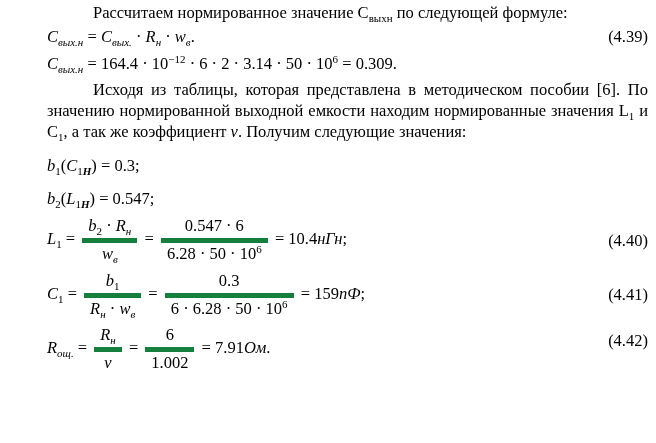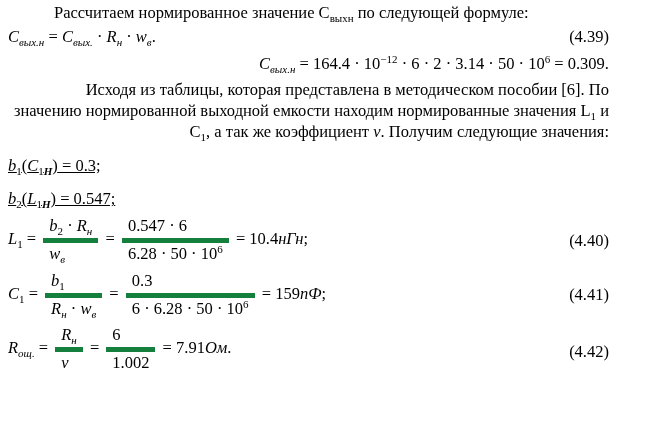--- a/index.html
+++ b/index.html
@@ -1,40 +1,40 @@
 <!DOCTYPE html>
 <html><head>
 <meta charset="utf-8">
 <style>
   html,body { margin:0; padding:0; background:#fff; }
   .page {
     width:609px; height:443px; box-sizing:border-box;
     background:#ffffff; color:#000000;
     font-family:"Liberation Serif", serif;
     font-size:16.5px; line-height:1.26;
-    padding:3px 0 0 8px; overflow:hidden;
+    padding:3px 0 0 8px; overflow:hidden;margin-left:39px;
   }
   p { margin:0; }
   .indent { text-indent:46px; }
   .just { text-align:justify; }
   .it { font-style:italic; }
   .bi { font-style:italic; font-weight:bold; }
   sub { font-size:11px; line-height:0; }
   sup { font-size:11px; line-height:0; }
   .formula-row { position:relative; margin:3px 0; }
   .center-math { padding-right:40px; }
   .eqnum { position:absolute; right:0; top:50%; transform:translateY(-50%); white-space:nowrap;text-align:right; }
-  .eqnum-high { position:absolute; right:0; top:17px; white-space:nowrap; }
+  .eqnum-high { position:absolute; right:0; top:6px; white-space:nowrap; }
   .mathline { margin:0; }
-  .calc { margin-top:6px;text-align:right; }
-  .bline { margin-top:13px;text-decoration:underline; }
+  .calc { margin-top:6px; }
+  .bline { margin-top:13px; }
   .nuline { margin-top:9px; }
   .frac {
     display:inline-block; vertical-align:middle;
-    margin:0 3px;
+    text-align:center; margin:0 3px;
   }
   .fnum { display:block; padding:0 6px 1px 6px; }
   .fden { display:block; border-top:5px solid #15803d; padding:1px 6px 0 6px; }
   .bigrow { margin-top:6px; }
 </style>
 </head>
 <body>
 
 <div class="page">
 

